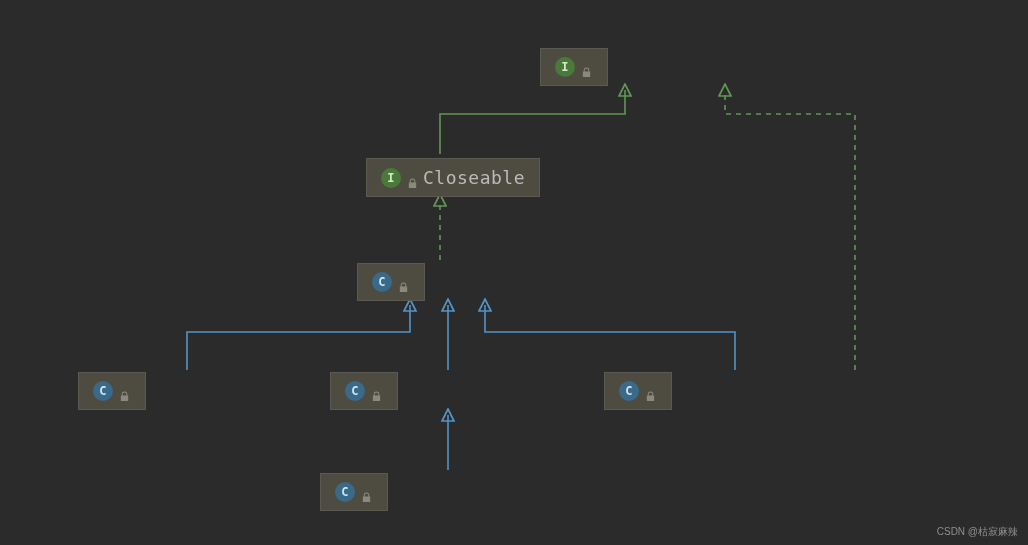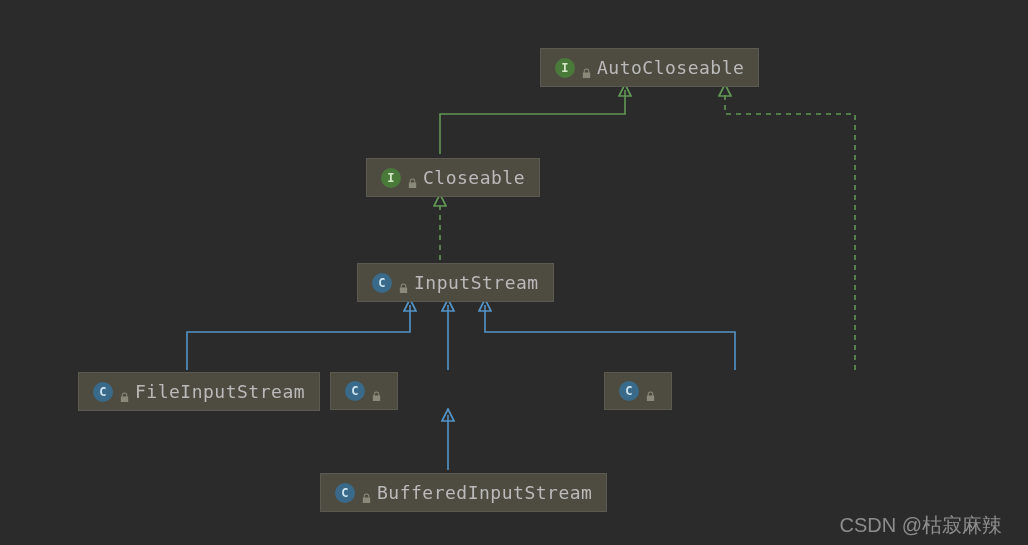--- a/index.html
+++ b/index.html
@@ -46,25 +46,25 @@
     color: #8a8a7a;
   }
   svg.lines {
     position: absolute;
     top: 0; left: 0;
     width: 1028px; height: 545px;
     pointer-events: none;
   }
   .watermark {
     position: absolute;
-    right: 26px;
+    right: 10px;
     bottom: 6px;
     color: rgba(220,220,220,0.55);
     font-family: sans-serif;
-    font-size: 20px;
+    font-size: 10px;
     text-align: right;
   }
 </style>
 </head>
 <body>
 
 <svg class="lines">
   <defs>
     <marker id="arrow-green" viewBox="0 0 12 12" refX="6" refY="6" markerWidth="9" markerHeight="9" orient="auto-start-reverse">
       <path d="M1,1 L11,6 L1,11 z" fill="none" stroke="#629755" stroke-width="1.4"></path>
@@ -89,51 +89,48 @@
   <path d="M448,470 L448,415" fill="none" stroke="#5394c9" stroke-width="1.6" marker-end="url(#arrow-blue)"></path>
 </svg>
 
 <div class="node" style="left:540px; top:48px;">
   <span class="icon-badge interface">I</span>
   <span class="lock-icon">
     <svg viewBox="0 0 12 12" width="11" height="11">
         <path d="M3 5V3.5a3 3 0 016 0V5h1v6H2V5h1zm1 0h4V3.5a2 2 0 00-4 0V5z" fill="#8a8a7a"></path>
       </svg>
   </span>
-  <span class="label">AutoCloseable</span>
 </div>
 
 <div class="node" style="left:366px; top:158px;">
   <span class="icon-badge interface">I</span>
   <span class="lock-icon">
     <svg viewBox="0 0 12 12" width="11" height="11">
         <path d="M3 5V3.5a3 3 0 016 0V5h1v6H2V5h1zm1 0h4V3.5a2 2 0 00-4 0V5z" fill="#8a8a7a"></path>
       </svg>
   </span>
   <span class="label">Closeable</span>
 </div>
 
 <div class="node" style="left:357px; top:263px;">
   <span class="icon-badge class abstract">C</span>
   <span class="lock-icon">
     <svg viewBox="0 0 12 12" width="11" height="11">
         <path d="M3 5V3.5a3 3 0 016 0V5h1v6H2V5h1zm1 0h4V3.5a2 2 0 00-4 0V5z" fill="#8a8a7a"></path>
       </svg>
   </span>
-  <span class="label">InputStream</span>
 </div>
 
 <div class="node" style="left:78px; top:372px;">
   <span class="icon-badge class">C</span>
   <span class="lock-icon">
     <svg viewBox="0 0 12 12" width="11" height="11">
         <path d="M3 5V3.5a3 3 0 016 0V5h1v6H2V5h1zm1 0h4V3.5a2 2 0 00-4 0V5z" fill="#8a8a7a"></path>
       </svg>
   </span>
-  <span class="label">FileInputStream</span>
 </div>
 
 <div class="node" style="left:330px; top:372px;">
   <span class="icon-badge class">C</span>
   <span class="lock-icon">
     <svg viewBox="0 0 12 12" width="11" height="11">
         <path d="M3 5V3.5a3 3 0 016 0V5h1v6H2V5h1zm1 0h4V3.5a2 2 0 00-4 0V5z" fill="#8a8a7a"></path>
       </svg>
   </span>
 </div>
@@ -147,16 +144,15 @@
   </span>
 </div>
 
 <div class="node" style="left:320px; top:473px;">
   <span class="icon-badge class">C</span>
   <span class="lock-icon">
     <svg viewBox="0 0 12 12" width="11" height="11">
         <path d="M3 5V3.5a3 3 0 016 0V5h1v6H2V5h1zm1 0h4V3.5a2 2 0 00-4 0V5z" fill="#8a8a7a"></path>
       </svg>
   </span>
-  <span class="label">BufferedInputStream</span>
 </div>
 
 <div class="watermark">CSDN @枯寂麻辣</div>
 
 </body></html>

